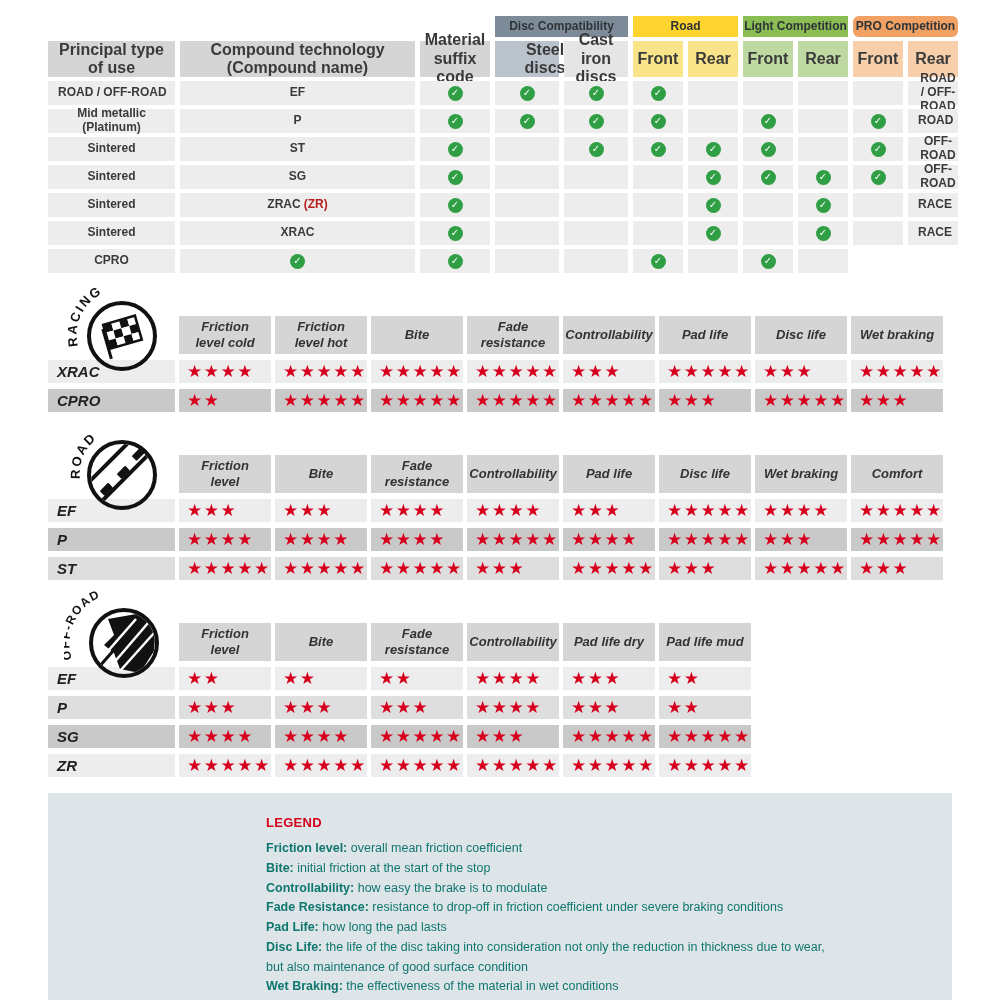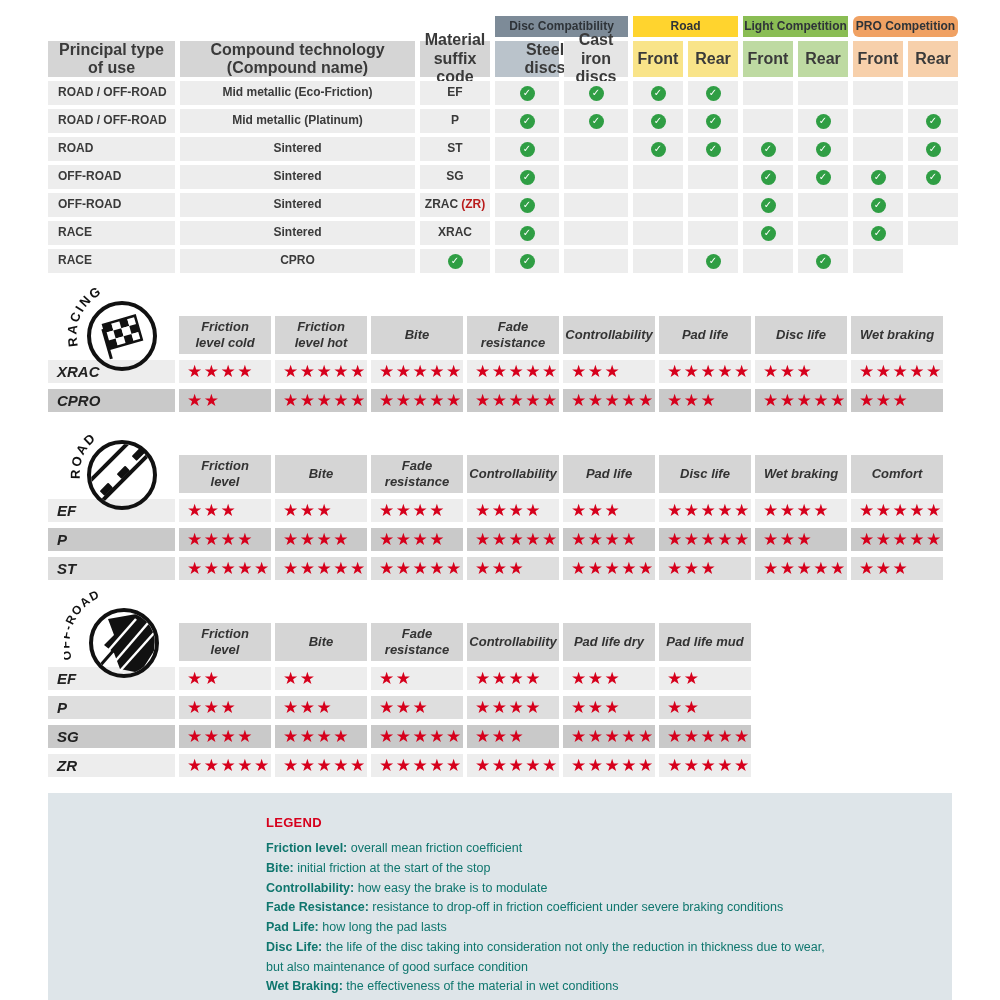--- a/index.html
+++ b/index.html
@@ -60,21 +60,20 @@
 discs</div>
       <div class="cell ch" style="background: #e5e5e5;">Cast iron
 discs</div>
       <div class="cell ch" style="background: rgb(249, 228, 137);">Front</div>
       <div class="cell ch" style="background: rgb(249, 228, 137);">Rear</div>
       <div class="cell ch" style="background: rgb(190, 218, 162);">Front</div>
       <div class="cell ch" style="background: rgb(190, 218, 162);">Rear</div>
       <div class="cell ch" style="background: rgb(247, 208, 171);">Front</div>
       <div class="cell ch" style="background: rgb(247, 208, 171);">Rear</div>
       <div class="cell dc left">ROAD / OFF-ROAD</div>
-      <div class="cell dc">Mid metallic (Eco-Friction)</div>
       <div class="cell dc">
         <span style="font-weight: 700;">EF</span>
       </div>
       <div class="cell dc">
         <span class="check">✓</span>
       </div>
       <div class="cell dc">
         <span class="check">✓</span>
       </div>
       <div class="cell dc">

